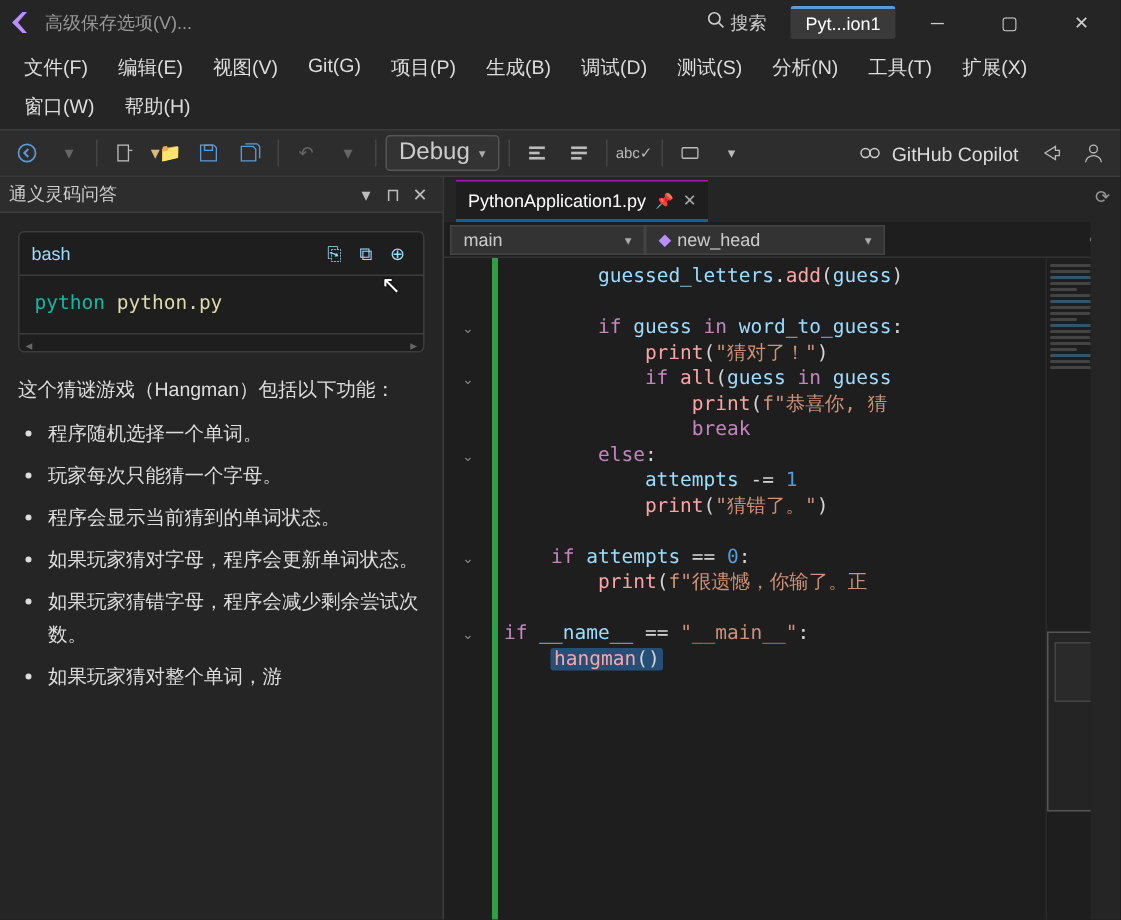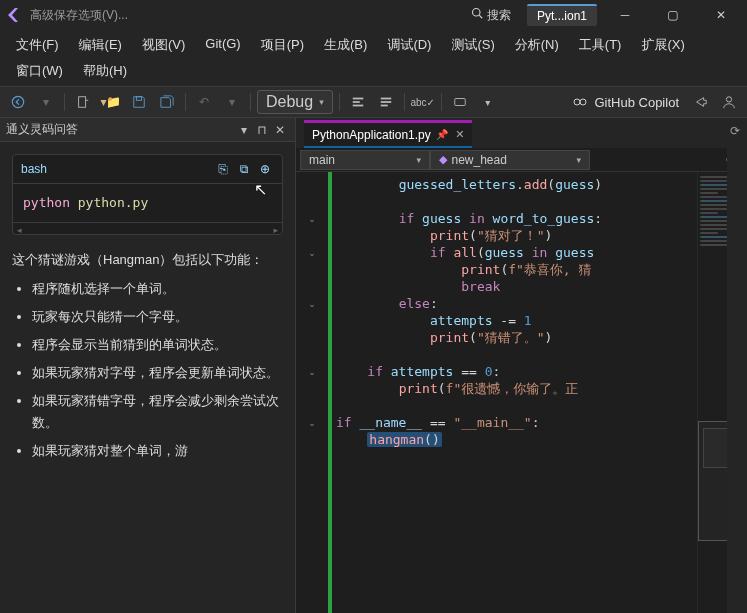--- a/index.html
+++ b/index.html
@@ -43,28 +43,28 @@
   .pl-header .title{flex:1;color:#ddd;font-size:14px;}
   .pl-header .btn{width:24px;height:24px;display:flex;align-items:center;justify-content:center;color:#ccc;border-radius:3px;}
   .pl-header .btn.help{border:1px solid #4a8;color:#8df;font-size:13px;}
   .cursor { position:absolute;left:254px;top:180px;font-size:16px;color:#fff;text-shadow:0 0 2px #000; pointer-events:none; }
   .pl-body { flex:1;overflow:auto;padding:12px;color:#ddd;font-size:13px;line-height:1.7; }
   .codeblock { border:1px solid #3c3c3c;border-radius:4px;margin-bottom:14px;background:#1e1e1e; }
   .codeblock .cb-h { display:flex;align-items:center;padding:4px 8px;border-bottom:1px solid #3c3c3c;color:#9cdcfe;font-size:12px; }
   .codeblock .cb-h .spacer{flex:1;}
   .codeblock .cb-h .cbtn{width:18px;height:18px;display:flex;align-items:center;justify-content:center;color:#9cdcfe;font-size:12px;margin-left:3px;}
   .codeblock .cb-body { padding:8px 10px;font-family:Consolas,monospace;font-size:13px;color:#ccc; }
-  .codeblock .cb-body .cmd1{color:#f9a8d4;}
+  .codeblock .cb-body .cmd1{color:#14b8a6;}
   .codeblock .cb-body .cmd2{color:#dcdcaa;}
   .codeblock .cb-foot{height:12px;border-top:1px solid #3c3c3c;display:flex;justify-content:space-between;padding:0 4px;color:#666;font-size:9px;}
   .pl-body ul{margin:6px 0 0 20px;}
   .pl-body ul li{margin-bottom:6px;}
   .editor-area{flex:1;display:flex;flex-direction:column;background:#1e1e1e;position:relative;}
   .tabs{height:30px;background:#252525;display:flex;align-items:flex-end; padding-left:8px; gap:0;}
-  .tabs .tabwrap{display:flex;align-items:center;height:28px;background:#1e1e1e;border-top:3px solid #a21caf;padding:0 8px;gap:6px;color:#fff;font-size:12px;}
+  .tabs .tabwrap{display:flex;align-items:center;height:28px;background:#1e1e1e;border-top:1px solid #a21caf;padding:0 8px;gap:6px;color:#fff;font-size:12px;}
   .tabs .tabwrap.active{border-bottom:2px solid #0e639c;}
   .tabs .pin{color:#aaa;font-size:10px;}
   .tabs .close{color:#aaa;font-size:11px;}
   .tabs .spacer{flex:1;}
   .tabs .rbtn{width:24px;height:24px;display:flex;align-items:center;justify-content:center;color:#bbb;}
   .crumb{height:24px;background:#1e1e1e;display:flex;align-items:center;padding:0 4px;gap:0;border-bottom:1px solid #333;}
   .crumb .cbox{background:#333;border:1px solid #444;height:20px;display:flex;align-items:center;padding:0 8px;color:#ccc;font-size:12px;gap:4px;}
   .crumb .cbox .chev{font-size:9px;color:#aaa;margin-left:auto;}
   .crumb .cbox:first-child{min-width:130px;}
   .crumb .cbox:nth-child(2){min-width:160px;}

